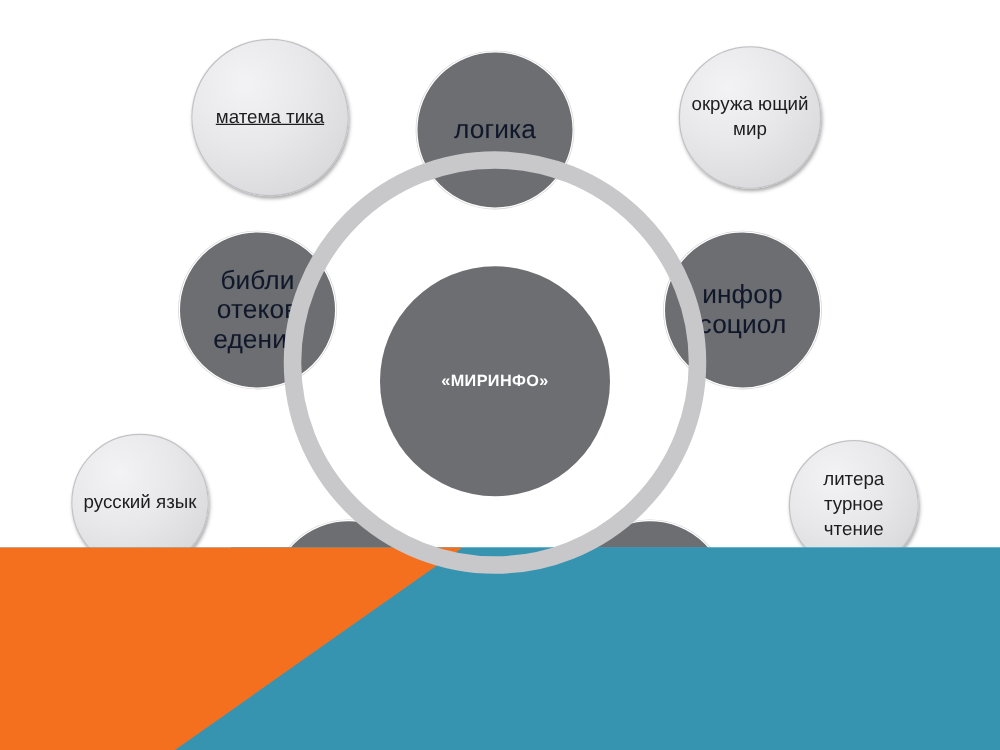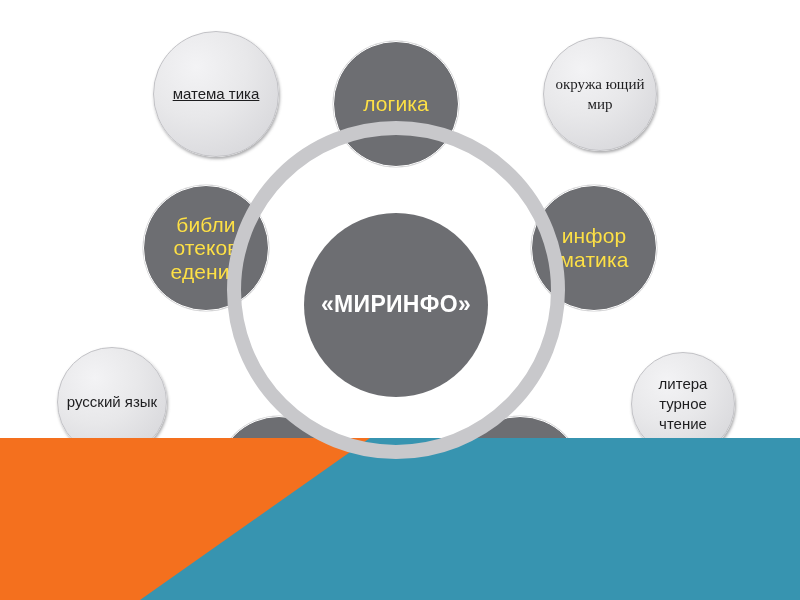--- a/index.html
+++ b/index.html
@@ -49,40 +49,40 @@
     justify-content: center;
     text-align: center;
     border-radius: 50%;
     box-sizing: border-box;
     line-height: 1.12;
   }
 
   
   .node.dark {
     background: #6d6e72;
-    color: #fde047;
+    color: #0f172a;
     border: 1.5px solid #ffffff;
     box-shadow: 0 0 0 0.5px rgba(120,120,125,0.35);
     justify-content: center;
   }
   .node.dark .label {
     font-size: 21px;
     letter-spacing: 0.1px;
     text-shadow: 0 0 1px rgba(0,0,0,0.10);
     padding: 0 4px;
   }
 
   
   .node.hub {
     background: #6d6e72;
     color: #ffffff;
     border: none;
   }
   .node.hub .label {
-    font-size: 23px;
+    font-size: 13px;
     font-weight: bold;
     letter-spacing: 0.3px;
     padding: 0 14px;
     line-height: 1.35;
   }
 
   
   .node.light {
     background: radial-gradient(circle at 34% 28%, #f3f3f5 0%, #e8e8ea 42%, #d2d2d6 100%);
     color: #1d1d1f;
@@ -113,35 +113,35 @@
   </svg>
 
   <div id="nodes">
       <div class="node hub" style="left: 304px; top: 213px; width: 184px; height: 184px;">
         <span class="label">«МИРИНФО»</span>
       </div>
       <div class="node dark" style="left: 333px; top: 41px; width: 126px; height: 126px;">
         <span class="label">логика</span>
       </div>
       <div class="node dark" style="left: 531px; top: 185px; width: 126px; height: 126px;">
-        <span class="label">инфор матика</span>
+        <span class="label">инфор социол</span>
       </div>
       <div class="node dark" style="left: 457px; top: 416px; width: 126px; height: 126px;">
         <span class="label">теори я текста</span>
       </div>
       <div class="node dark" style="left: 216px; top: 416px; width: 126px; height: 126px;">
         <span class="label">социол огия</span>
       </div>
       <div class="node dark" style="left: 143px; top: 185px; width: 126px; height: 126px;">
         <span class="label">библи отеков едение</span>
       </div>
       <div class="node light" style="left: 153px; top: 31px; width: 126px; height: 126px; text-decoration: underline;">
         <span class="label">матема тика</span>
       </div>
-      <div class="node light" style="left: 543px; top: 37px; width: 114px; height: 114px; font-family: Liberation Serif, serif;">
+      <div class="node light" style="left: 543px; top: 37px; width: 114px; height: 114px;">
         <span class="label">окружа ющий мир</span>
       </div>
       <div class="node light" style="left: 631px; top: 352px; width: 104px; height: 104px; text-align: center;">
         <span class="label">литера турное чтение</span>
       </div>
       <div class="node light" style="left: 57px; top: 347px; width: 110px; height: 110px;">
         <span class="label">русский язык</span>
       </div>
     </div>
 

